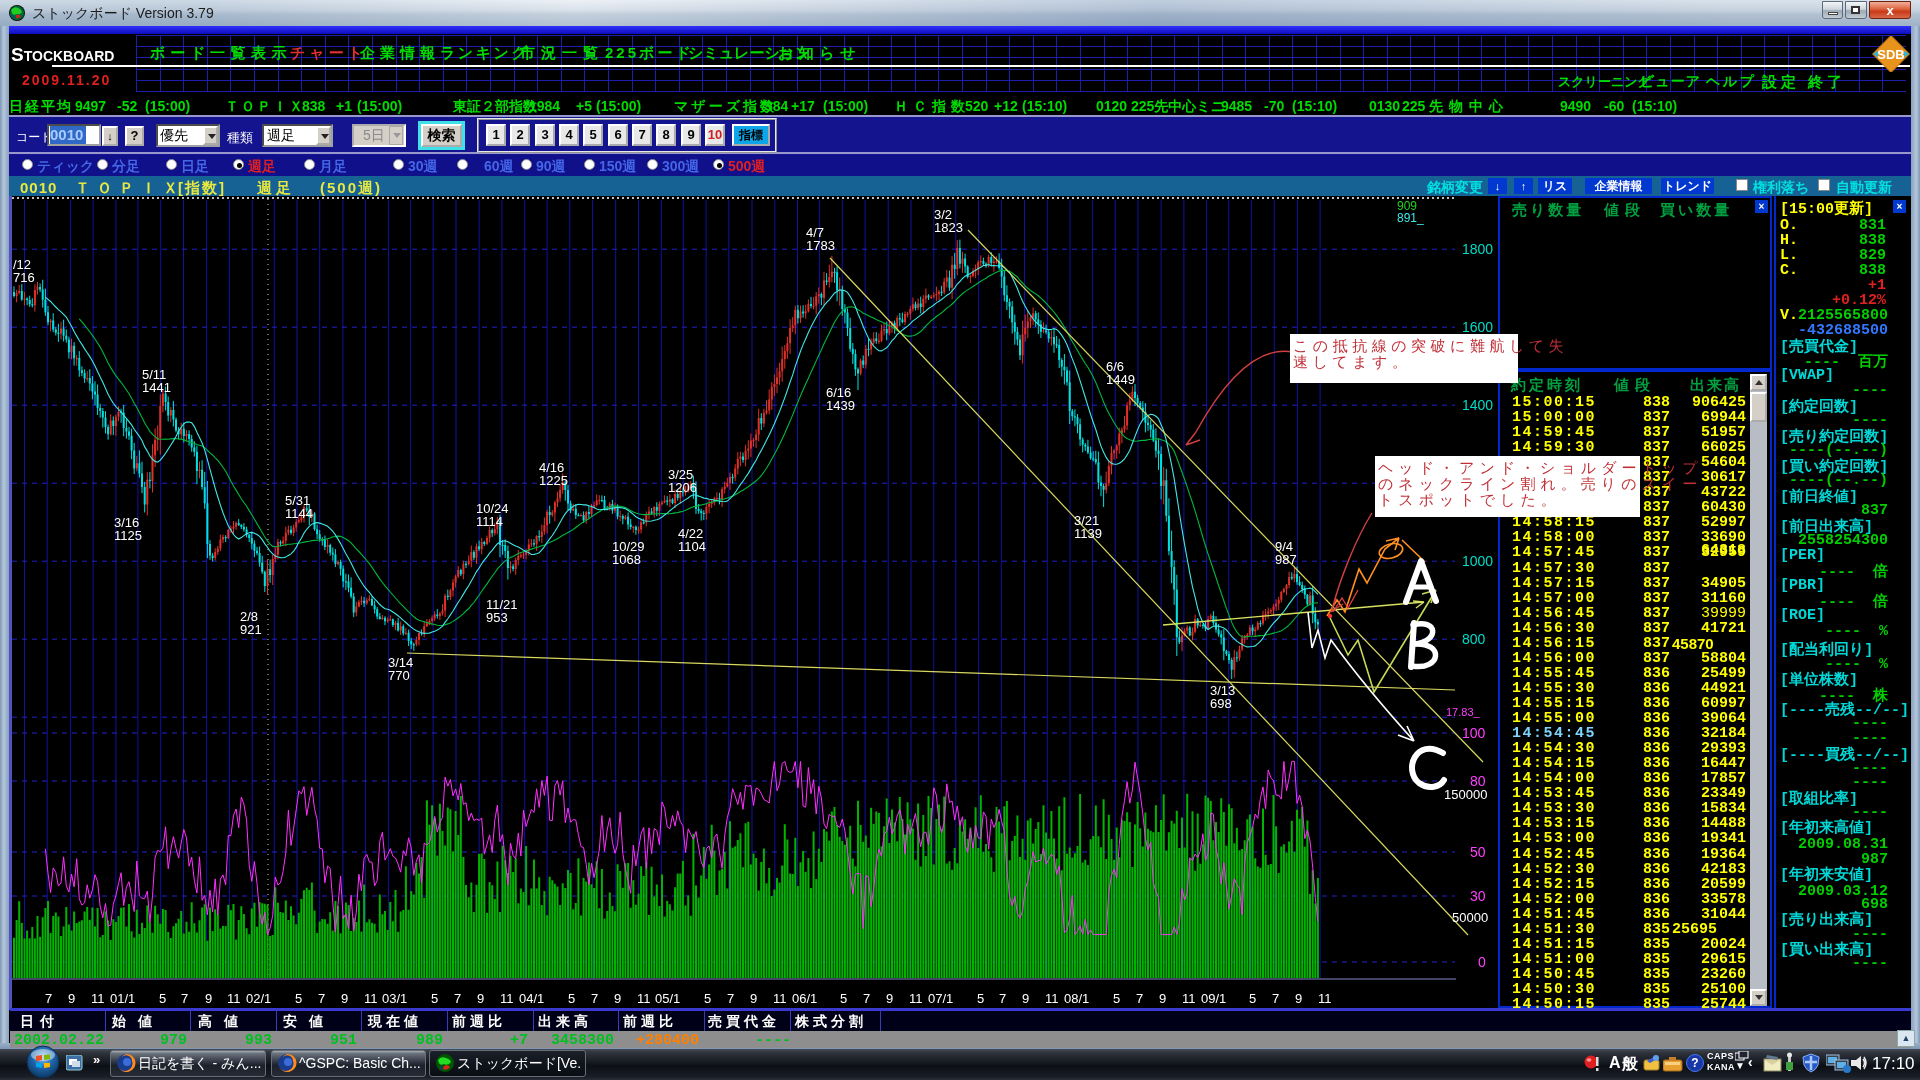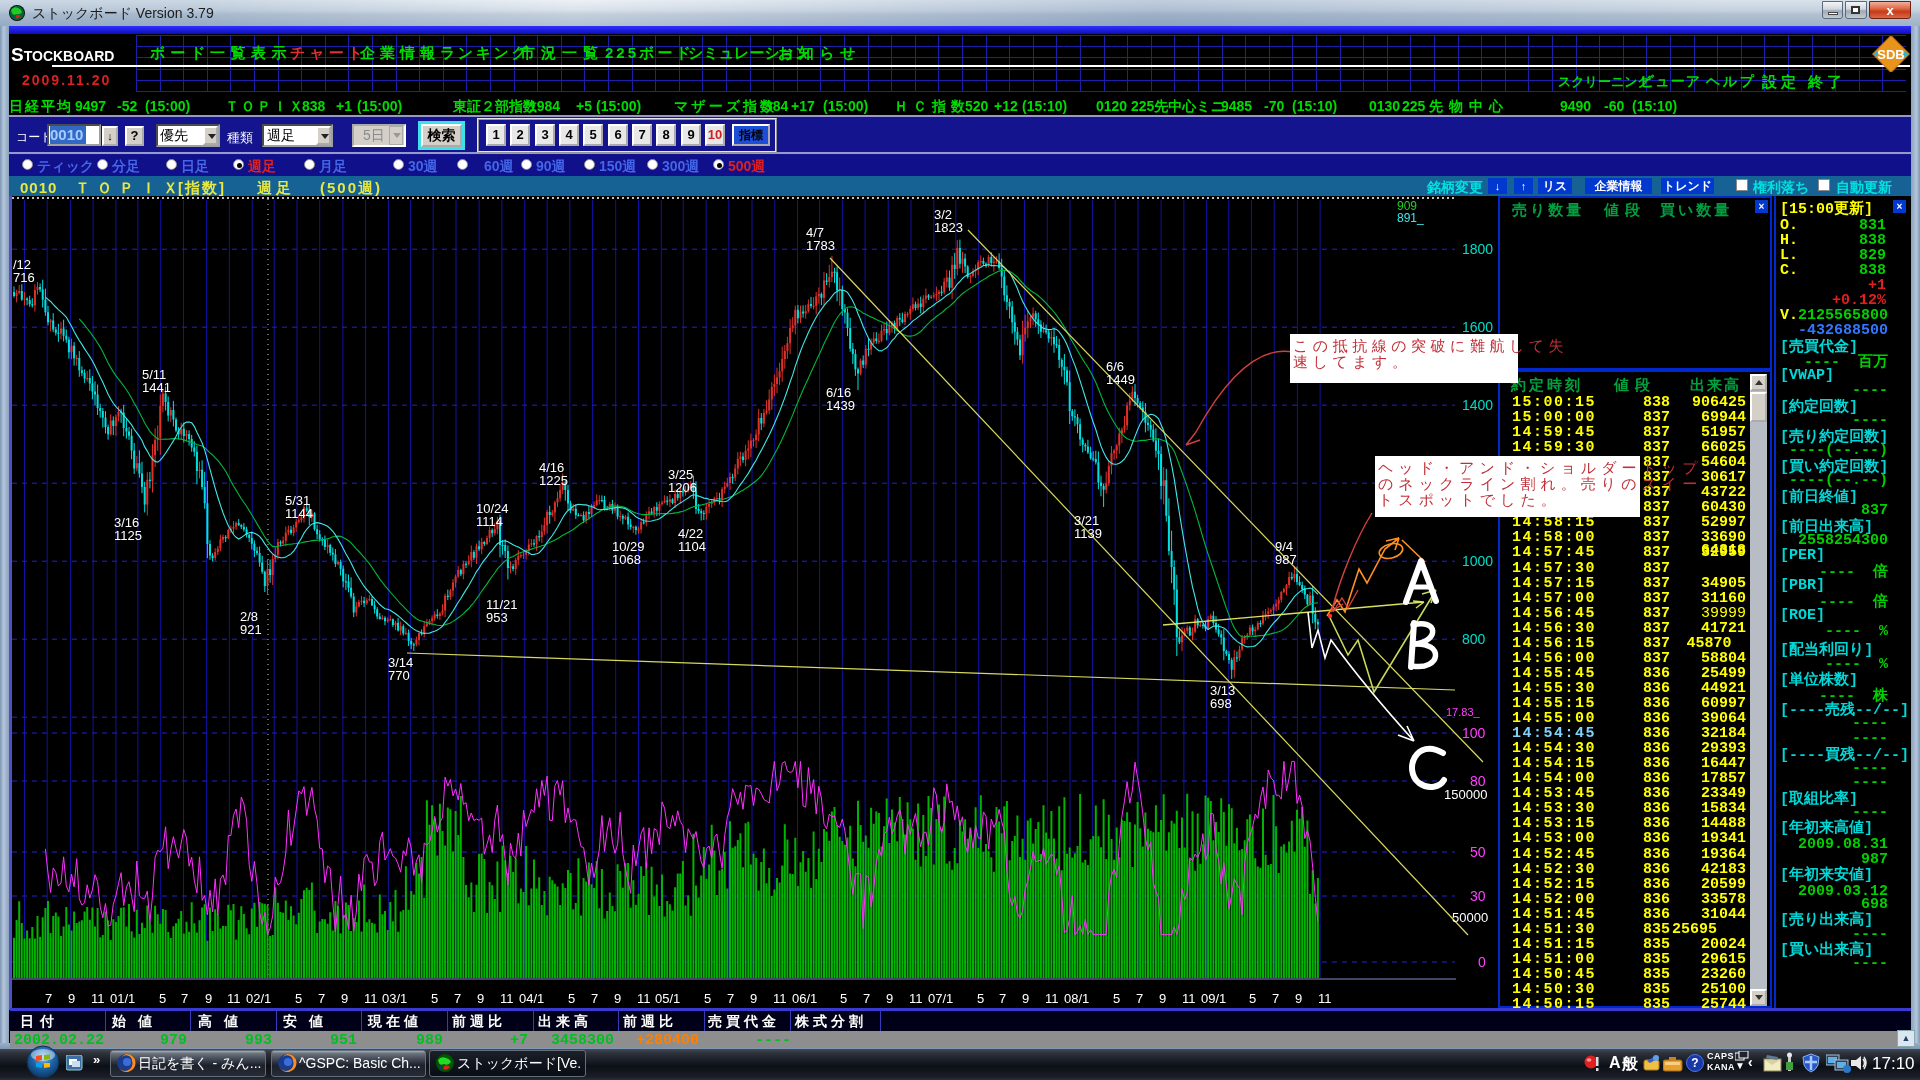--- a/index.html
+++ b/index.html
@@ -115,21 +115,21 @@
 <div class="abs" style="left:486px;top:124px;width:20px;height:22px;background:#e8e8e8;border:2px outset #fff;color:#000;font-size:13px;font-weight:bold;text-align:center;line-height:18px">1</div>
 <div class="abs" style="left:510px;top:124px;width:20px;height:22px;background:#e8e8e8;border:2px outset #fff;color:#000;font-size:13px;font-weight:bold;text-align:center;line-height:18px">2</div>
 <div class="abs" style="left:535px;top:124px;width:20px;height:22px;background:#e8e8e8;border:2px outset #fff;color:#000;font-size:13px;font-weight:bold;text-align:center;line-height:18px">3</div>
 <div class="abs" style="left:559px;top:124px;width:20px;height:22px;background:#e8e8e8;border:2px outset #fff;color:#000;font-size:13px;font-weight:bold;text-align:center;line-height:18px">4</div>
 <div class="abs" style="left:583px;top:124px;width:20px;height:22px;background:#e8e8e8;border:2px outset #fff;color:#000;font-size:13px;font-weight:bold;text-align:center;line-height:18px">5</div>
 <div class="abs" style="left:608px;top:124px;width:20px;height:22px;background:#e8e8e8;border:2px outset #fff;color:#000;font-size:13px;font-weight:bold;text-align:center;line-height:18px">6</div>
 <div class="abs" style="left:632px;top:124px;width:20px;height:22px;background:#e8e8e8;border:2px outset #fff;color:#000;font-size:13px;font-weight:bold;text-align:center;line-height:18px">7</div>
 <div class="abs" style="left:656px;top:124px;width:20px;height:22px;background:#e8e8e8;border:2px outset #fff;color:#000;font-size:13px;font-weight:bold;text-align:center;line-height:18px">8</div>
 <div class="abs" style="left:681px;top:124px;width:20px;height:22px;background:#e8e8e8;border:2px outset #fff;color:#000;font-size:13px;font-weight:bold;text-align:center;line-height:18px">9</div>
 <div class="abs" style="left:705px;top:124px;width:20px;height:22px;background:#e8e8e8;border:2px outset #fff;color:#d02020;font-size:13px;font-weight:bold;text-align:center;line-height:18px">10</div>
-<div class="abs" style="left:732px;top:124px;width:38px;height:22px;background:#1d4ed8;border:2px outset #fff;color:#000;font-size:12px;font-weight:bold;text-align:center;line-height:18px">指標</div>
+<div class="abs" style="left:732px;top:124px;width:38px;height:22px;background:#0ea5e9;border:2px outset #fff;color:#000;font-size:12px;font-weight:bold;text-align:center;line-height:18px">指標</div>
 <div class="abs" style="left:9px;top:155px;width:1902px;height:21px;background:#10108a"></div>
 <div class="abs" style="left:22px;top:159px;width:11px;height:11px;border-radius:50%;background:#fff;border:1px solid #888"></div>
 <div class="abs" style="left:37px;top:158px;color:#4466e8;font-size:14px;white-space:pre;font-weight:bold">ティック</div>
 <div class="abs" style="left:97px;top:159px;width:11px;height:11px;border-radius:50%;background:#fff;border:1px solid #888"></div>
 <div class="abs" style="left:112px;top:158px;color:#4466e8;font-size:14px;white-space:pre;font-weight:bold">分足</div>
 <div class="abs" style="left:166px;top:159px;width:11px;height:11px;border-radius:50%;background:#fff;border:1px solid #888"></div>
 <div class="abs" style="left:181px;top:158px;color:#4466e8;font-size:14px;white-space:pre;font-weight:bold">日足</div>
 <div class="abs" style="left:233px;top:159px;width:11px;height:11px;border-radius:50%;background:#fff;border:1px solid #888">
     <div class="abs" style="left:3px;top:3px;width:5px;height:5px;border-radius:50%;background:#000"></div>
   </div>
@@ -364,21 +364,21 @@
 <div class="abs" style="left:1610px;top:590px;width:60px;color:#ffff00;font-size:15px;font-weight:bold;text-align:right;font-family:'Liberation Mono',monospace">837</div>
 <div class="abs" style="left:1672px;top:590px;width:74px;color:#ffff00;font-size:15px;font-weight:bold;text-align:right;font-family:'Liberation Mono',monospace">31160</div>
 <div class="abs" style="left:1512px;top:605px;color:#ffff00;font-size:15px;font-weight:bold;letter-spacing:1.5px;font-family:'Liberation Mono',monospace">14:56:45</div>
 <div class="abs" style="left:1610px;top:605px;width:60px;color:#ffff00;font-size:15px;font-weight:bold;text-align:right;font-family:'Liberation Mono',monospace">837</div>
 <div class="abs" style="left:1672px;top:605px;width:74px;color:#ffff00;font-size:15px;font-weight:normal;text-align:right;font-family:'Liberation Mono',monospace">39999</div>
 <div class="abs" style="left:1512px;top:620px;color:#ffff00;font-size:15px;font-weight:bold;letter-spacing:1.5px;font-family:'Liberation Mono',monospace">14:56:30</div>
 <div class="abs" style="left:1610px;top:620px;width:60px;color:#ffff00;font-size:15px;font-weight:bold;text-align:right;font-family:'Liberation Mono',monospace">837</div>
 <div class="abs" style="left:1672px;top:620px;width:74px;color:#ffff00;font-size:15px;font-weight:bold;text-align:right;font-family:'Liberation Mono',monospace">41721</div>
 <div class="abs" style="left:1512px;top:635px;color:#ffff00;font-size:15px;font-weight:bold;letter-spacing:1.5px;font-family:'Liberation Mono',monospace">14:56:15</div>
 <div class="abs" style="left:1610px;top:635px;width:60px;color:#ffff00;font-size:15px;font-weight:bold;text-align:right;font-family:'Liberation Mono',monospace">837</div>
-<div class="abs" style="left:1672px;top:635px;width:74px;color:#ffff00;font-size:15px;font-weight:bold;text-align:center;font-family:Liberation Mono, monospace">45870</div>
+<div class="abs" style="left:1672px;top:635px;width:74px;color:#ffff00;font-size:15px;font-weight:bold;text-align:left;font-family:Liberation Sans, sans-serif">45870</div>
 <div class="abs" style="left:1512px;top:650px;color:#ffff00;font-size:15px;font-weight:bold;letter-spacing:1.5px;font-family:'Liberation Mono',monospace">14:56:00</div>
 <div class="abs" style="left:1610px;top:650px;width:60px;color:#ffff00;font-size:15px;font-weight:bold;text-align:right;font-family:'Liberation Mono',monospace">837</div>
 <div class="abs" style="left:1672px;top:650px;width:74px;color:#ffff00;font-size:15px;font-weight:bold;text-align:right;font-family:'Liberation Mono',monospace">58804</div>
 <div class="abs" style="left:1512px;top:665px;color:#ffff00;font-size:15px;font-weight:bold;letter-spacing:1.5px;font-family:'Liberation Mono',monospace">14:55:45</div>
 <div class="abs" style="left:1610px;top:665px;width:60px;color:#ffff00;font-size:15px;font-weight:bold;text-align:right;font-family:'Liberation Mono',monospace">836</div>
 <div class="abs" style="left:1672px;top:665px;width:74px;color:#ffff00;font-size:15px;font-weight:bold;text-align:right;font-family:'Liberation Mono',monospace">25499</div>
 <div class="abs" style="left:1512px;top:680px;color:#ffff00;font-size:15px;font-weight:bold;letter-spacing:1.5px;font-family:'Liberation Mono',monospace">14:55:30</div>
 <div class="abs" style="left:1610px;top:680px;width:60px;color:#ffff00;font-size:15px;font-weight:bold;text-align:right;font-family:'Liberation Mono',monospace">836</div>
 <div class="abs" style="left:1672px;top:680px;width:74px;color:#ffff00;font-size:15px;font-weight:bold;text-align:right;font-family:'Liberation Mono',monospace">44921</div>
 <div class="abs" style="left:1512px;top:695px;color:#ffff00;font-size:15px;font-weight:bold;letter-spacing:1.5px;font-family:'Liberation Mono',monospace">14:55:15</div>

